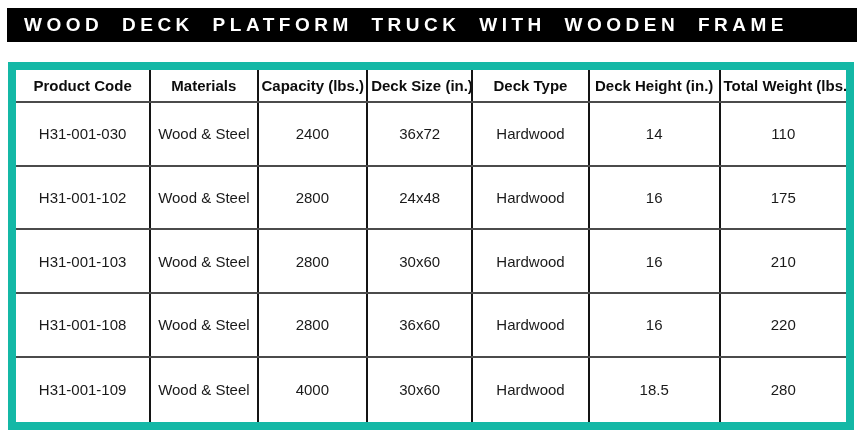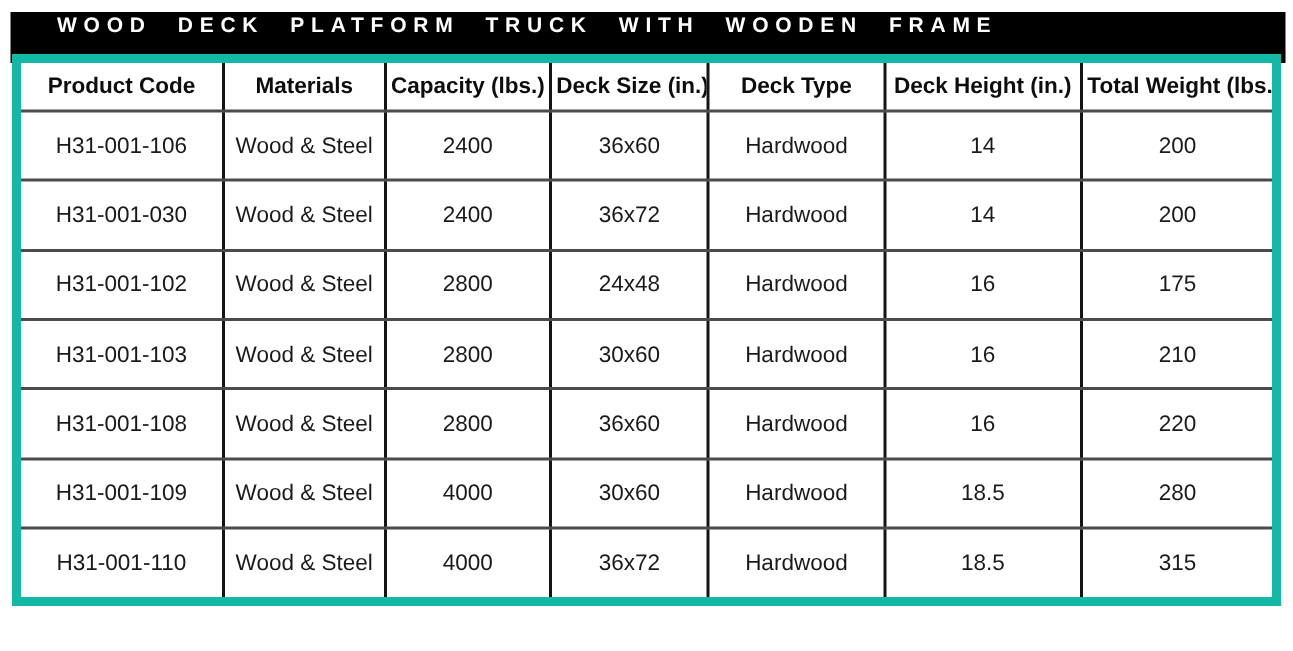--- a/index.html
+++ b/index.html
@@ -17,38 +17,39 @@
   }
   .title-bar {
     position: absolute;
     left: 7px;
     top: 8px;
     width: 850px;
     height: 34px;
     background: #000000;
     color: #ffffff;
     display: flex;
+    align-items: center;
     box-sizing: border-box;
-    padding-left: 31px;
+    padding-left: 17px;
     font-weight: bold;
-    font-size: 14px;
+    font-size: 19px;
     letter-spacing: 4.5px;
     word-spacing: 9px;
     white-space: nowrap;
     font-stretch: condensed;
   }
   table.spec-table {
     position: absolute;
     left: 8px;
-    top: 36px;
+    top: 62px;
     width: 846px;
     height: 368px;
     border-collapse: collapse;
     table-layout: fixed;
-    border: 6px solid #14b8a6;
+    border: 8px solid #14b8a6;
     background: #ffffff;
   }
   .spec-table th, .spec-table td {
     border: 2px solid;
     border-color: #4b4b4b #141414;
     text-align: center;
     vertical-align: middle;
     padding: 0 3px;
     overflow: hidden;
     white-space: nowrap;
@@ -80,36 +81,27 @@
         <th style="width: 12.8%; border-radius: 14px;">Materials</th>
         <th style="width: 13.1%; border-radius: 10px;">Capacity (lbs.)</th>
         <th style="width: 12.5%; text-align: center;">Deck Size (in.)</th>
         <th style="width: 14%;">Deck Type</th>
         <th style="width: 15.8%; margin-top: 11px;">Deck Height (in.)</th>
         <th style="width: 15.4%;">Total Weight (lbs.)</th>
       </tr>
   </thead>
   <tbody>
       <tr>
-        <td>H31-001-106</td>
-        <td>Wood &amp; Steel</td>
-        <td>2400</td>
-        <td>36x60</td>
-        <td>Hardwood</td>
-        <td>14</td>
-        <td>200</td>
-      </tr>
-      <tr>
         <td>H31-001-030</td>
         <td>Wood &amp; Steel</td>
         <td>2400</td>
         <td>36x72</td>
         <td>Hardwood</td>
         <td>14</td>
-        <td>200</td>
+        <td>110</td>
       </tr>
       <tr>
         <td>H31-001-102</td>
         <td>Wood &amp; Steel</td>
         <td>2800</td>
         <td>24x48</td>
         <td>Hardwood</td>
         <td>16</td>
         <td>175</td>
       </tr>
@@ -133,23 +125,14 @@
       </tr>
       <tr>
         <td>H31-001-109</td>
         <td>Wood &amp; Steel</td>
         <td>4000</td>
         <td>30x60</td>
         <td>Hardwood</td>
         <td>18.5</td>
         <td>280</td>
       </tr>
-      <tr>
-        <td>H31-001-110</td>
-        <td>Wood &amp; Steel</td>
-        <td>4000</td>
-        <td>36x72</td>
-        <td>Hardwood</td>
-        <td>18.5</td>
-        <td>315</td>
-      </tr>
     </tbody>
 </table>
 
 </body></html>

